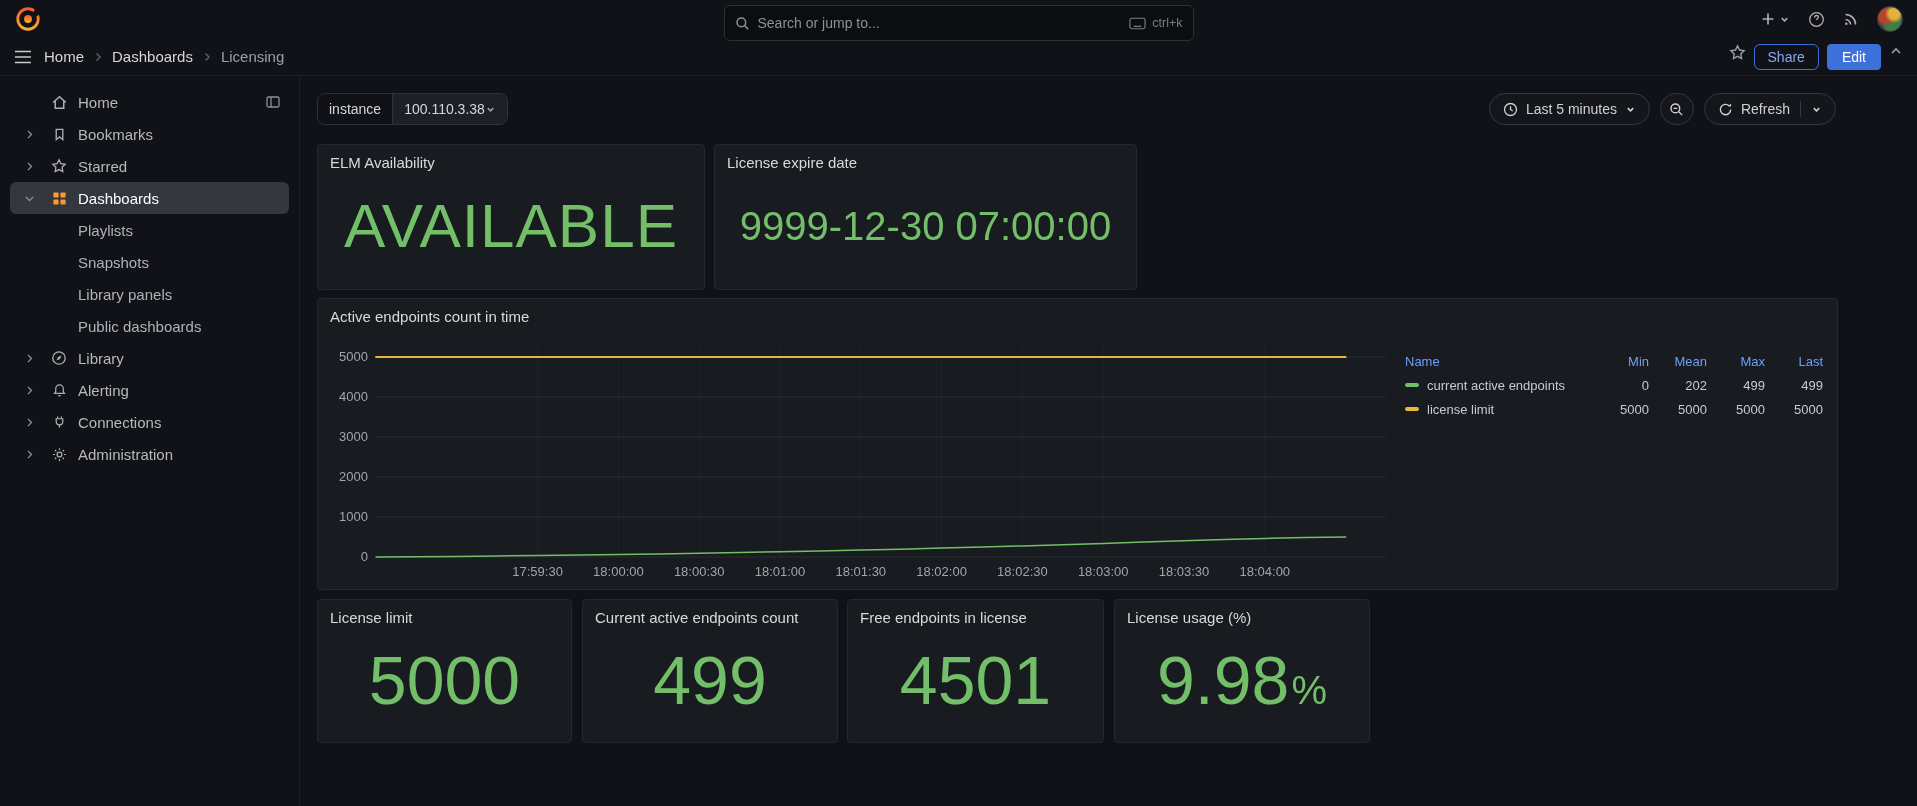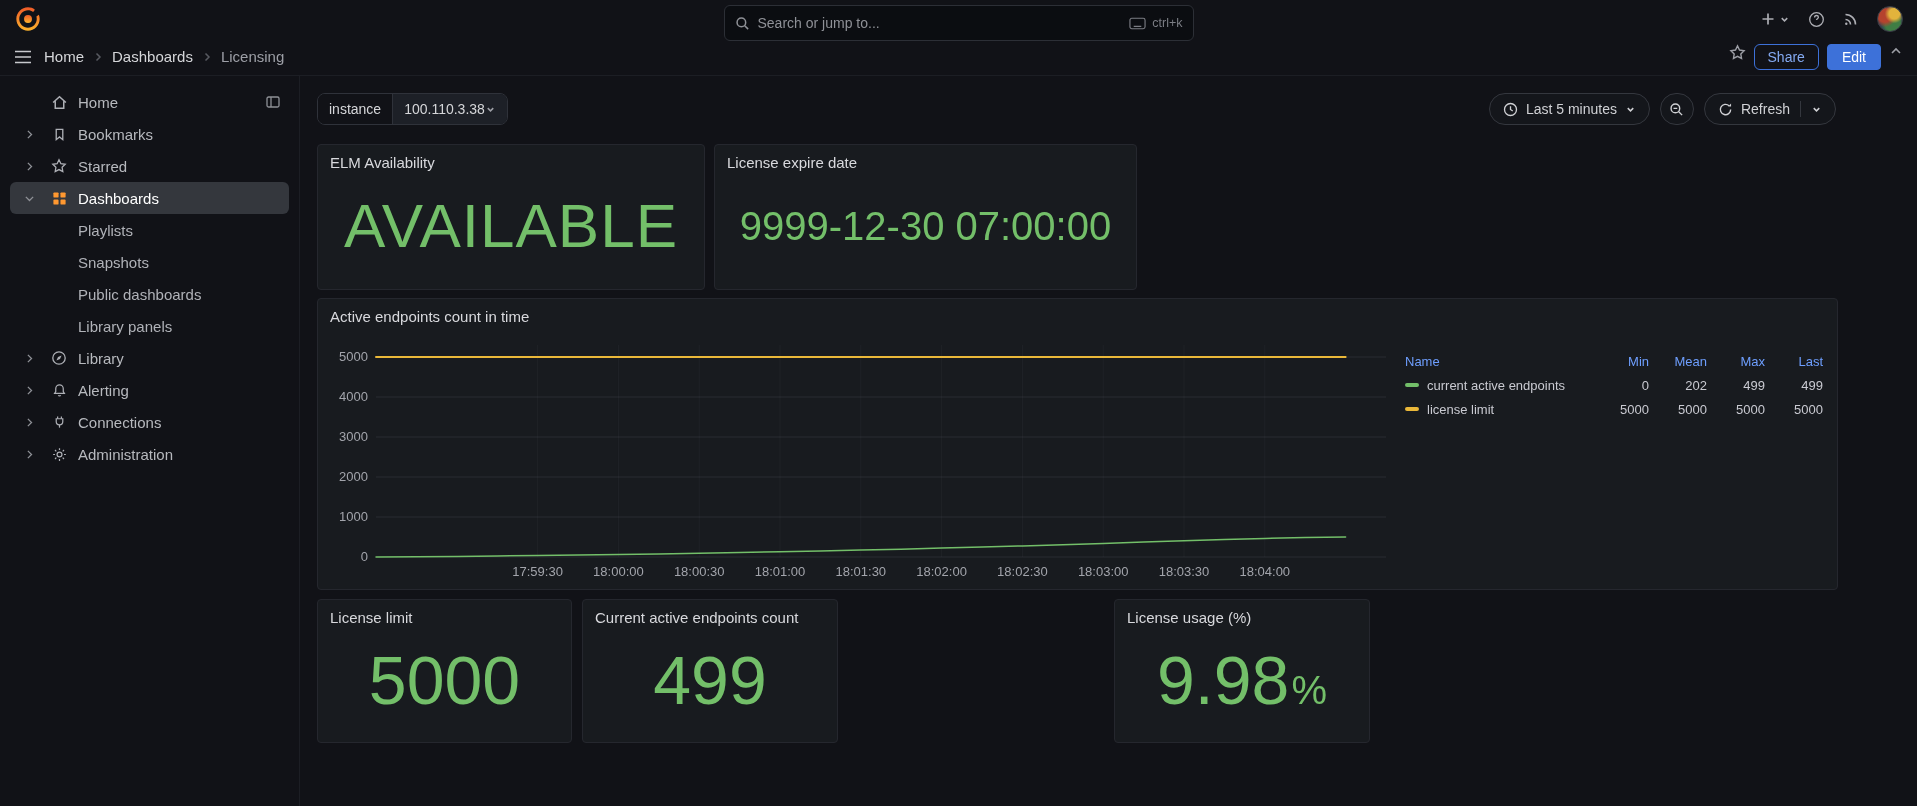--- a/index.html
+++ b/index.html
@@ -259,24 +259,24 @@
     <span data-interactable="false">Dashboards</span>
   </div>
 
   <div class="nav-child" data-interactable="true">
     <span data-interactable="false">Playlists</span>
   </div>
   <div class="nav-child" data-interactable="true">
     <span data-interactable="false">Snapshots</span>
   </div>
   <div class="nav-child" data-interactable="true">
+    <span data-interactable="false">Library panels</span>
+  </div>
+  <div class="nav-child" data-interactable="true">
     <span data-interactable="false">Public dashboards</span>
-  </div>
-  <div class="nav-child" data-interactable="true">
-    <span data-interactable="false">Library panels</span>
   </div>
 
   <div class="nav-item" data-interactable="true">
     <span class="chev" data-interactable="true">
       <svg width="13" height="13" viewBox="0 0 16 16" fill="none" stroke="currentColor" stroke-width="1.6">
           <path d="M6 3.5L10.5 8 6 12.5"></path>
         </svg>
     </span>
     <span class="nicon" data-interactable="false">
       <svg width="16" height="16" viewBox="0 0 16 16" fill="none" stroke="currentColor" stroke-width="1.3">
@@ -467,20 +467,26 @@
     <div class="stat-area">
         <div class="stat-value v-stat" data-interactable="false">5000</div>
       </div>
   </section>
   <section class="panel" id="panel-stat1" data-interactable="false">
     <div class="panel-title" data-interactable="true">Current active endpoints count</div>
     <div class="stat-area">
         <div class="stat-value v-stat" data-interactable="false">499</div>
       </div>
   </section>
+  <section class="panel" id="panel-stat2" data-interactable="false">
+    <div class="panel-title" data-interactable="true">Free endpoints in license</div>
+    <div class="stat-area">
+        <div class="stat-value v-stat" data-interactable="false">4501</div>
+      </div>
+  </section>
   <section class="panel" id="panel-stat3" data-interactable="false">
     <div class="panel-title" data-interactable="true">License usage (%)</div>
     <div class="stat-area">
       <div class="stat-value" data-interactable="false">
         <span class="v-stat">9.98</span>
           <span class="stat-suffix">%</span>
       </div>
     </div>
   </section>
 

